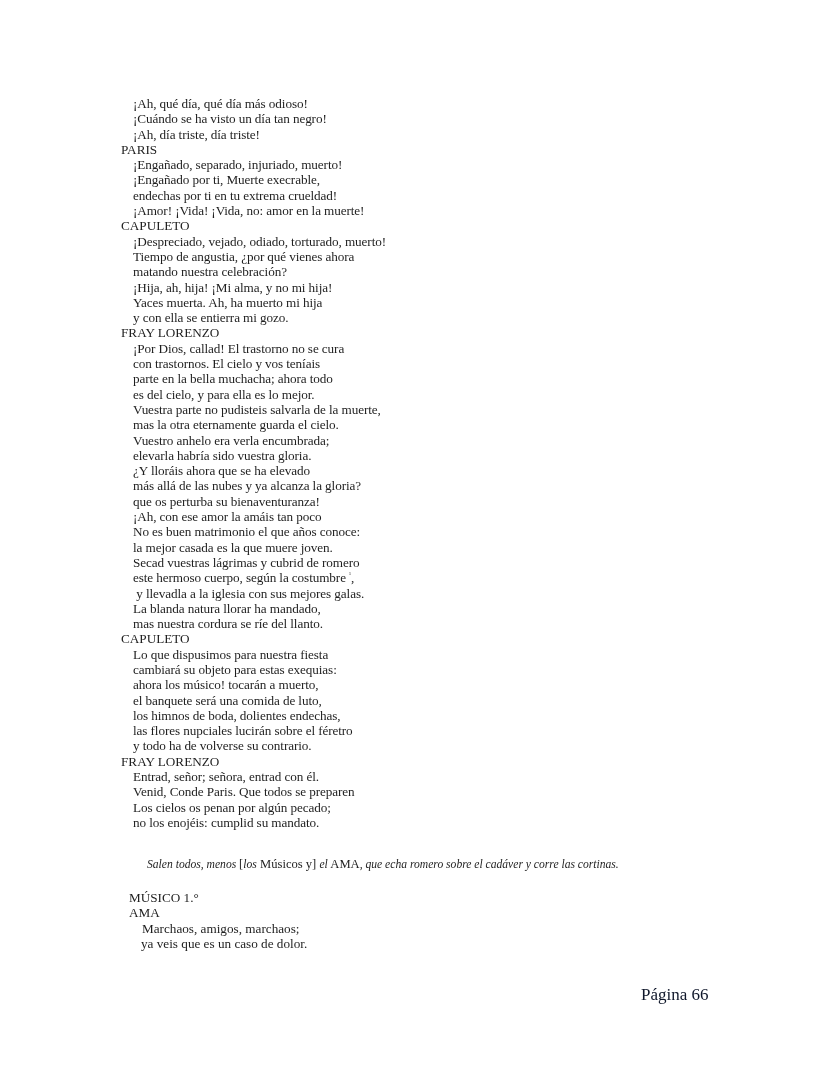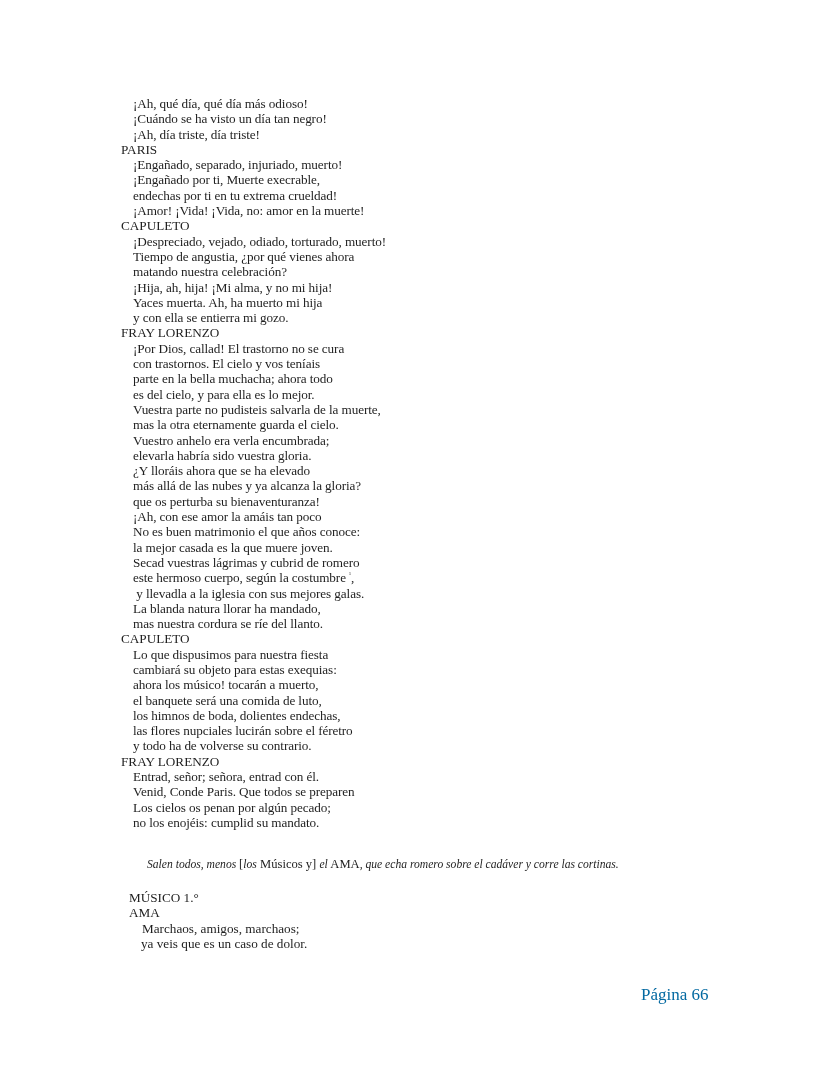--- a/index.html
+++ b/index.html
@@ -79,21 +79,21 @@
       vertical-align: super;
       line-height: 0;
       color: #555;
     }
     .page-number {
       position: absolute;
       left: 641px;
       top: 985px;
       font-size: 17px;
       line-height: 20px;
-      color: #0369a1;
+      color: #0f172a;
       white-space: nowrap;
     }
   </style>
 </head>
 <body>
 
 <div class="page">
 
   <div class="text-block">
     <div class="speech">

